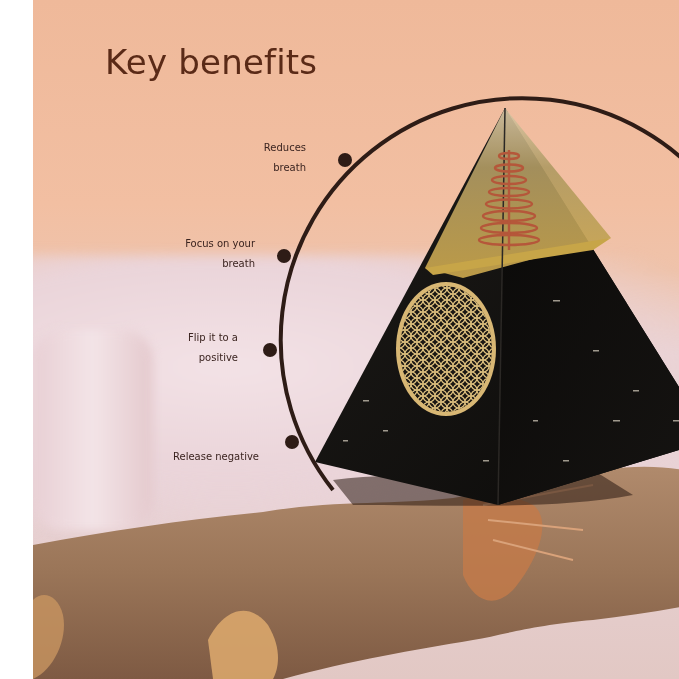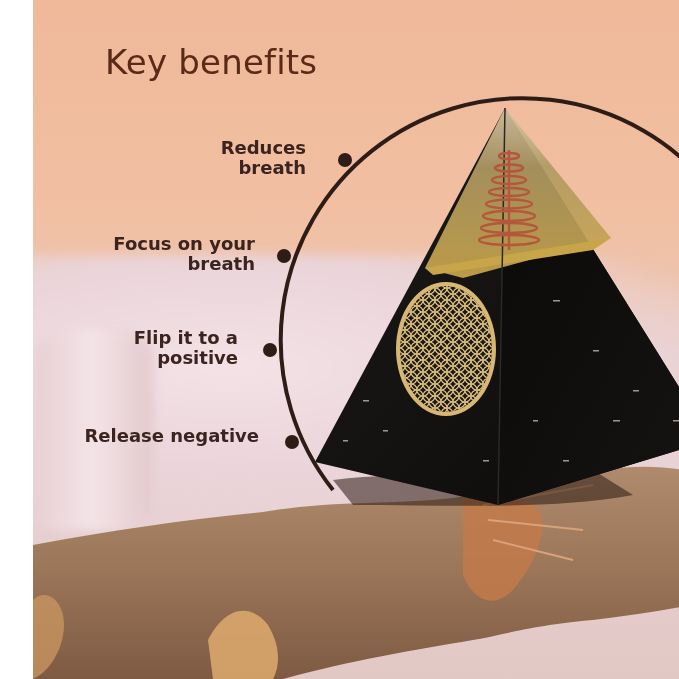--- a/index.html
+++ b/index.html
@@ -7,22 +7,22 @@
     font-family: "DejaVu Sans", sans-serif; }
   .scene { position:absolute; inset:0; width:671px; height:679px; overflow:hidden;
     background: linear-gradient(180deg, #efb99a 0%, #f2bfa2 30%, #efc3ab 40%, #ead2d2 52%, #e9d3d6 70%, #e2c8c4 100%); margin-left: 33px; }
   .cloth { position:absolute; left:-20px; top:255px; width:720px; height:280px;
     background: radial-gradient(ellipse at 30% 40%, #f3e2e6 0%, #ead4d9 45%, rgba(234,212,217,0) 75%);
     filter: blur(6px); }
   .cloth2 { position:absolute; left:0; top:330px; width:120px; height:200px;
     background: linear-gradient(90deg,#e8cfd4,#f3e4e7 50%,#e4c9cd); filter: blur(5px); border-radius:30px; }
   .title { position:absolute; left:72px; top:42px; font-size:34px; color:#5a2a17;
     font-family:"DejaVu Sans", sans-serif; font-weight:400; letter-spacing:0.2px; }
-  .benefit { position:absolute; text-align:right; font-size:18px; line-height:20px; color:#3b2420;
-    font-family:"DejaVu Sans", sans-serif; font-weight:700; }
+  .benefit { position:absolute; text-align:right; font-size:10px; line-height:20px; color:#3b2420;
+    font-family:"DejaVu Sans", sans-serif; font-weight:400; }
   svg.overlay { position:absolute; left:0; top:0; }
 </style>
 </head>
 <body>
 
 <div class="scene">
   <div class="cloth"></div>
   <div class="cloth2"></div>
 
   <svg class="overlay" width="679" height="679" viewBox="0 0 679 679">
@@ -121,16 +121,16 @@
     <div>breath</div>
   </div>
   <div class="benefit" style="right:449px; top:234px;">
     <div>Focus on your</div>
     <div>breath</div>
   </div>
   <div class="benefit" style="right:466px; top:328px;">
     <div>Flip it to a</div>
     <div>positive</div>
   </div>
-  <div class="benefit" style="right:445px; top:426px;text-align:right;">
+  <div class="benefit" style="right:445px; top:447px;text-align:right;">
     <div>Release negative</div>
   </div>
 </div>
 
 </body></html>

